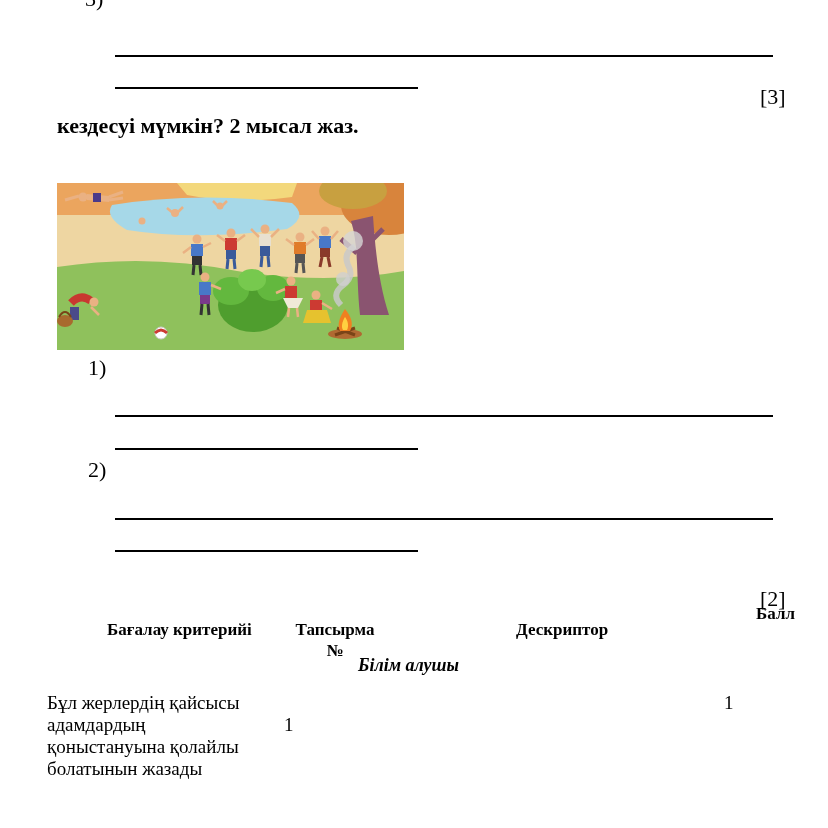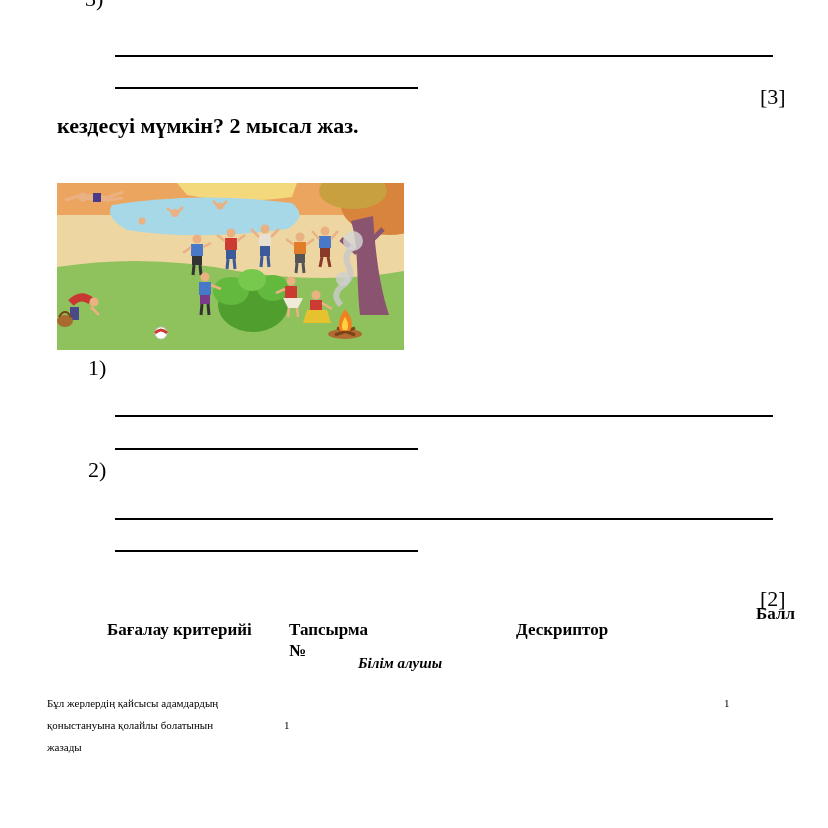--- a/index.html
+++ b/index.html
@@ -7,23 +7,23 @@
   .page {
     position:relative; width:828px; height:828px; background:#ffffff;
     overflow:hidden; font-family:"Liberation Serif", serif; color:#000;
   }
   .abs { position:absolute; }
   .blank-line { position:absolute; height:0; border-bottom:2px solid #000; }
   .num { font-size:22px; }
   .score { font-size:22px; }
   .qline { font-weight:bold; font-size:22px; line-height:28px; white-space:pre; }
   .tbl-head { font-weight:bold; font-size:17px;margin-left:44px; }
-  .tbl-cell { font-size:11px; line-height:22px; }
-  .subhead { font-weight:bold; font-style:italic; font-size:15px; }
-  .center { }
+  .tbl-cell { font-size:19px; line-height:22px; }
+  .subhead { font-weight:bold; font-style:italic; font-size:18px; }
+  .center { text-align:center; }
 </style>
 </head>
 <body>
 
 <div class="page">
 
   <div class="abs num" style="left:85px; top:-14px;">3)</div>
 
   <div class="blank-line" style="left:115px; top:55px; width:658px;"></div>
   <div class="blank-line" style="left:115px; top:87px; width:303px;"></div>

